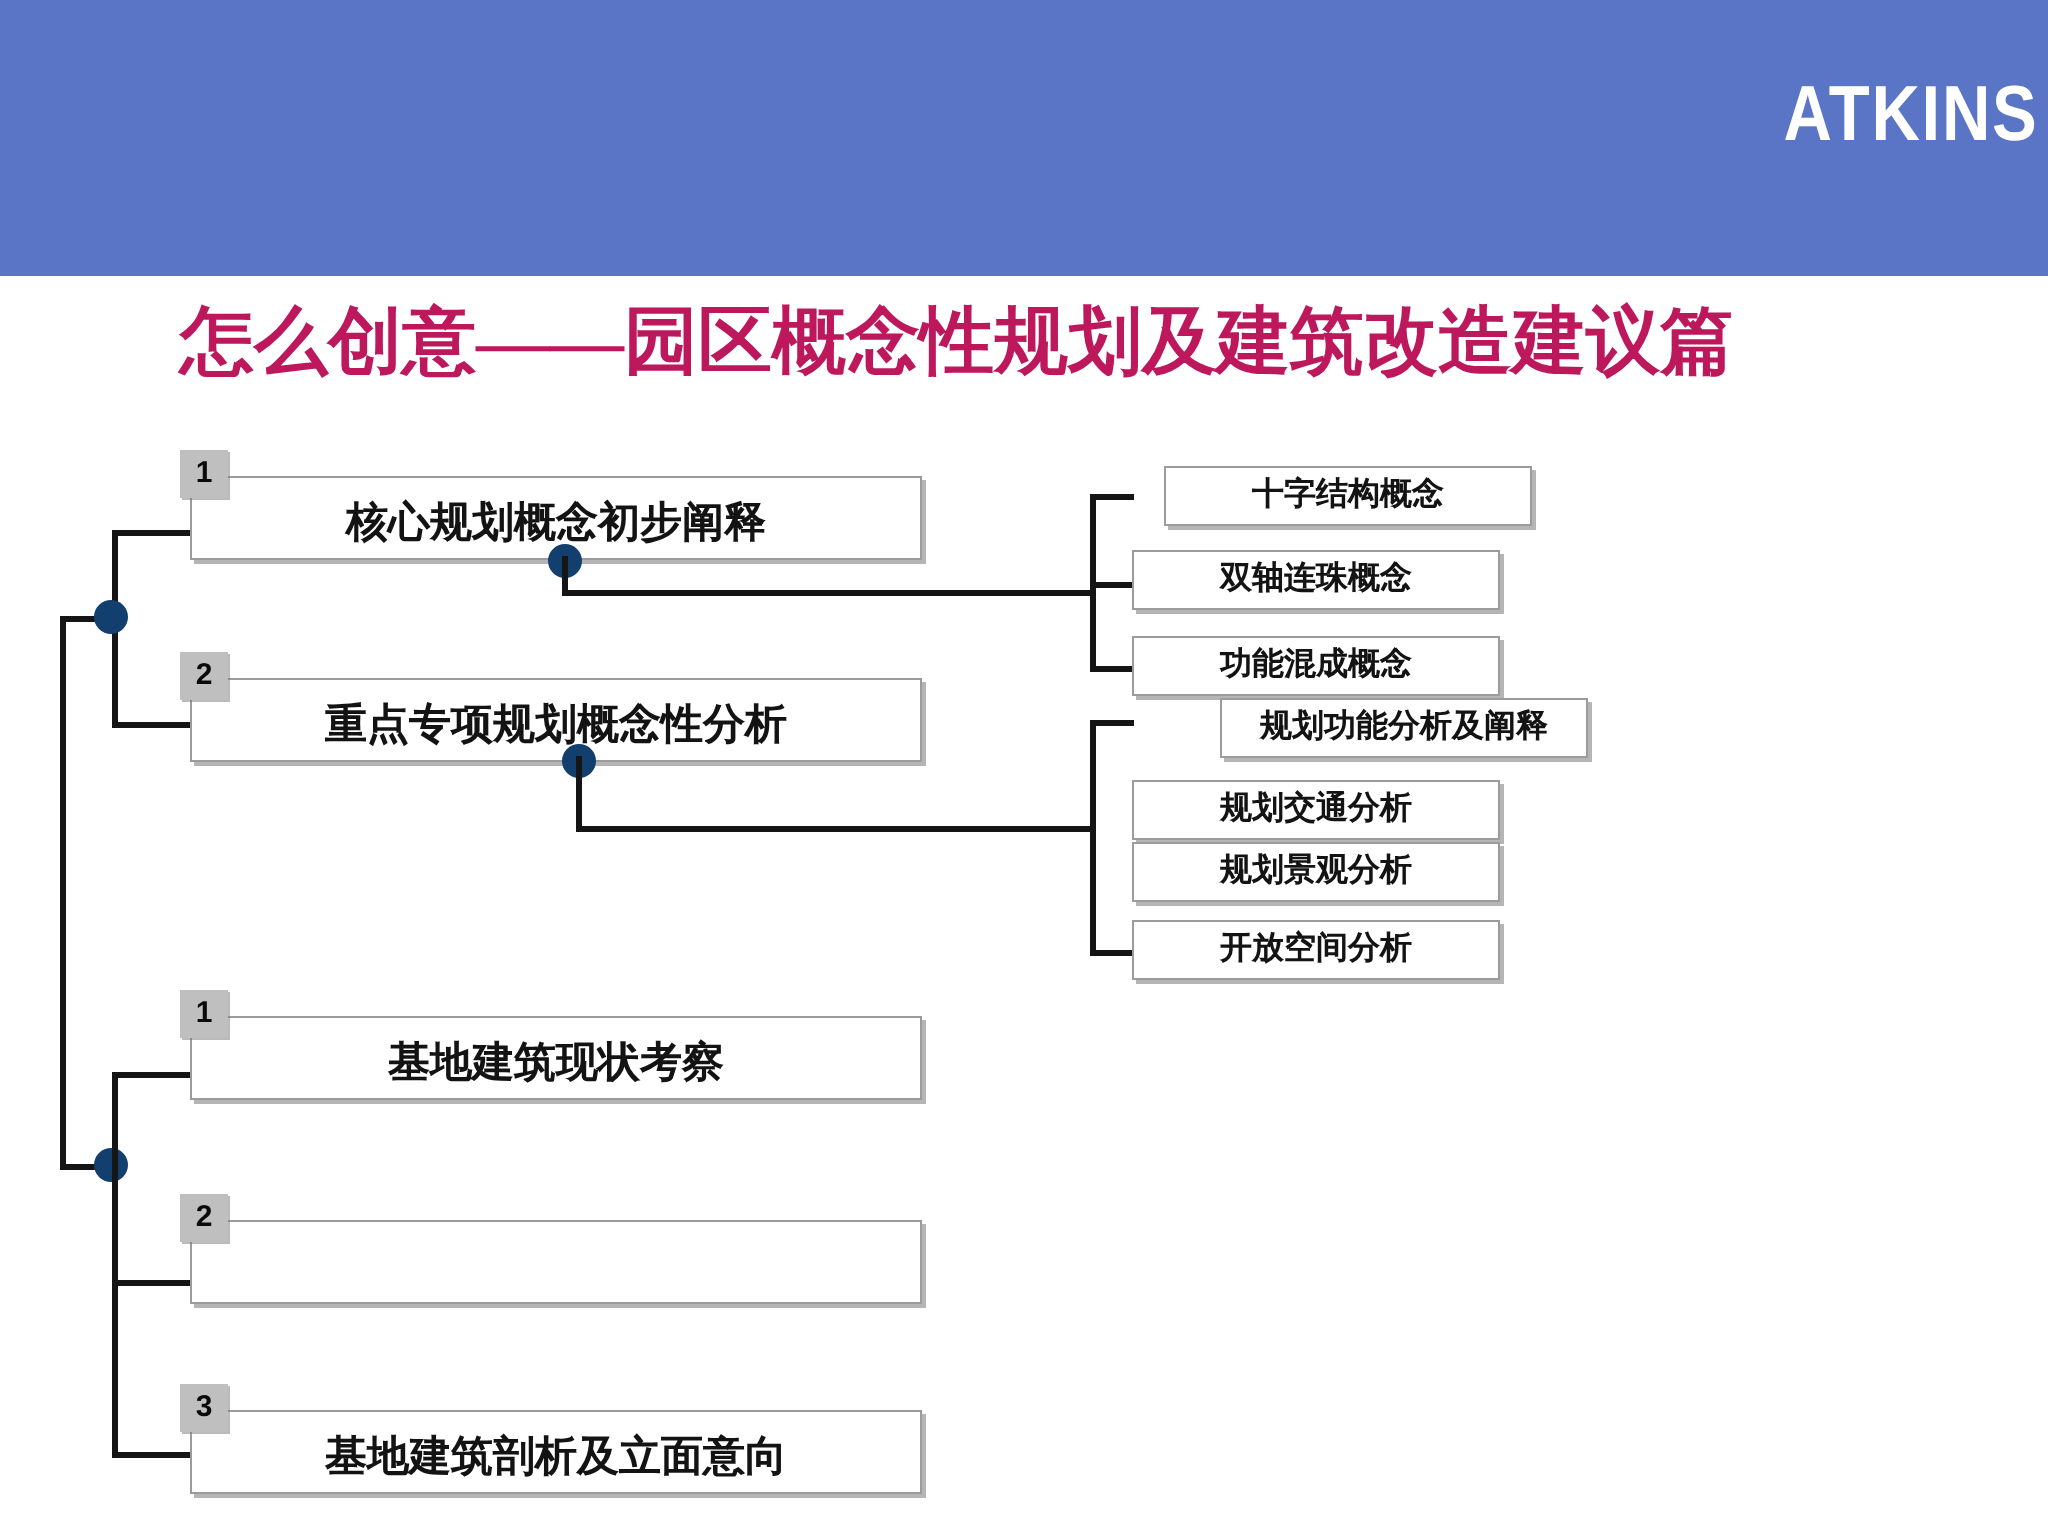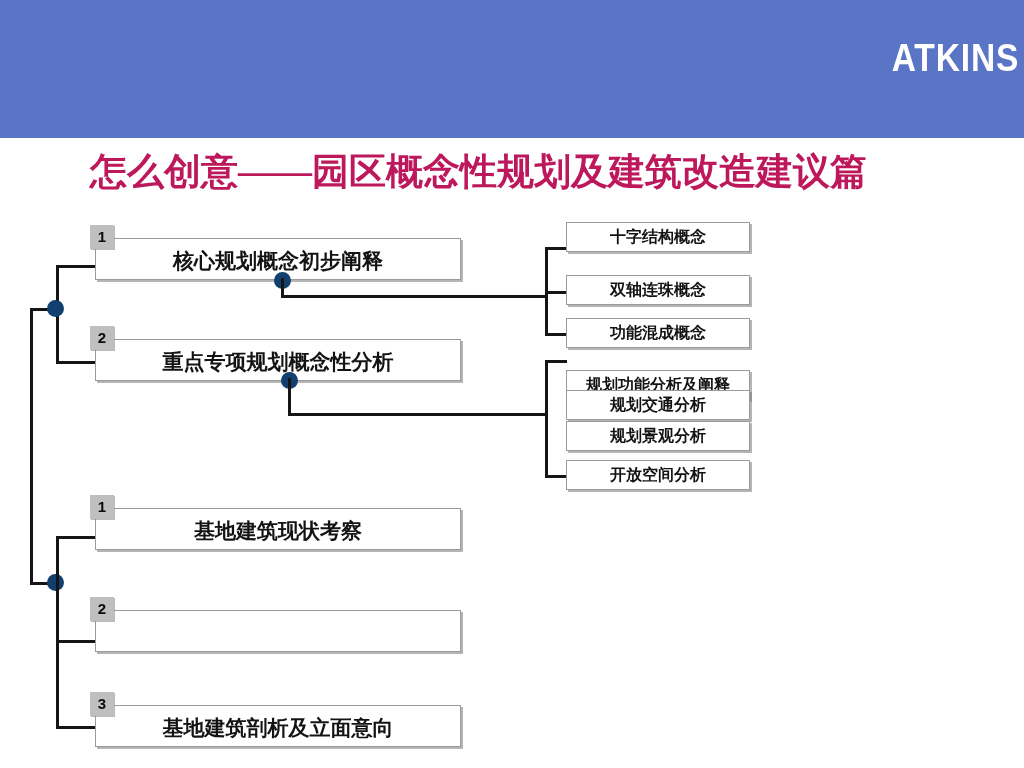--- a/index.html
+++ b/index.html
@@ -168,39 +168,39 @@
 
   <div class="dot" style="left:274px; top:272px;"></div>
   <div class="ln ln-v" style="left:281px; top:278px; height:20px;"></div>
   <div class="ln ln-h" style="left:281px; top:295px; width:266px;"></div>
 
   <div class="ln ln-v" style="left:545px; top:247px; height:88px;"></div>
   <div class="ln ln-h" style="left:545px; top:247px; width:22px;"></div>
   <div class="ln ln-h" style="left:545px; top:291px; width:22px;"></div>
   <div class="ln ln-h" style="left:545px; top:333px; width:22px;"></div>
 
-  <div class="node-box box-r" style="top:222px;">
+  <div class="node-box box-r" style="top:233px;margin-left:16px;">
     <div class="node-label">十字结构概念</div>
   </div>
   <div class="node-box box-r" style="top:275px;">
     <div class="node-label">双轴连珠概念</div>
   </div>
   <div class="node-box box-r" style="top:318px;">
     <div class="node-label">功能混成概念</div>
   </div>
 
   <div class="dot" style="left:281px; top:372px;"></div>
   <div class="ln ln-v" style="left:288px; top:378px; height:38px;"></div>
   <div class="ln ln-h" style="left:288px; top:413px; width:259px;"></div>
 
   <div class="ln ln-v" style="left:545px; top:360px; height:118px;"></div>
   <div class="ln ln-h" style="left:545px; top:360px; width:22px;"></div>
   <div class="ln ln-h" style="left:545px; top:475px; width:22px;"></div>
 
-  <div class="node-box box-r" style="top:370px;">
+  <div class="node-box box-r" style="top:349px;margin-left:44px;">
     <div class="node-label">规划功能分析及阐释</div>
   </div>
   <div class="node-box box-r" style="top:390px;">
     <div class="node-label">规划交通分析</div>
   </div>
   <div class="node-box box-r" style="top:421px;">
     <div class="node-label">规划景观分析</div>
   </div>
   <div class="node-box box-r" style="top:460px;text-decoration:underline;">
     <div class="node-label">开放空间分析</div>

